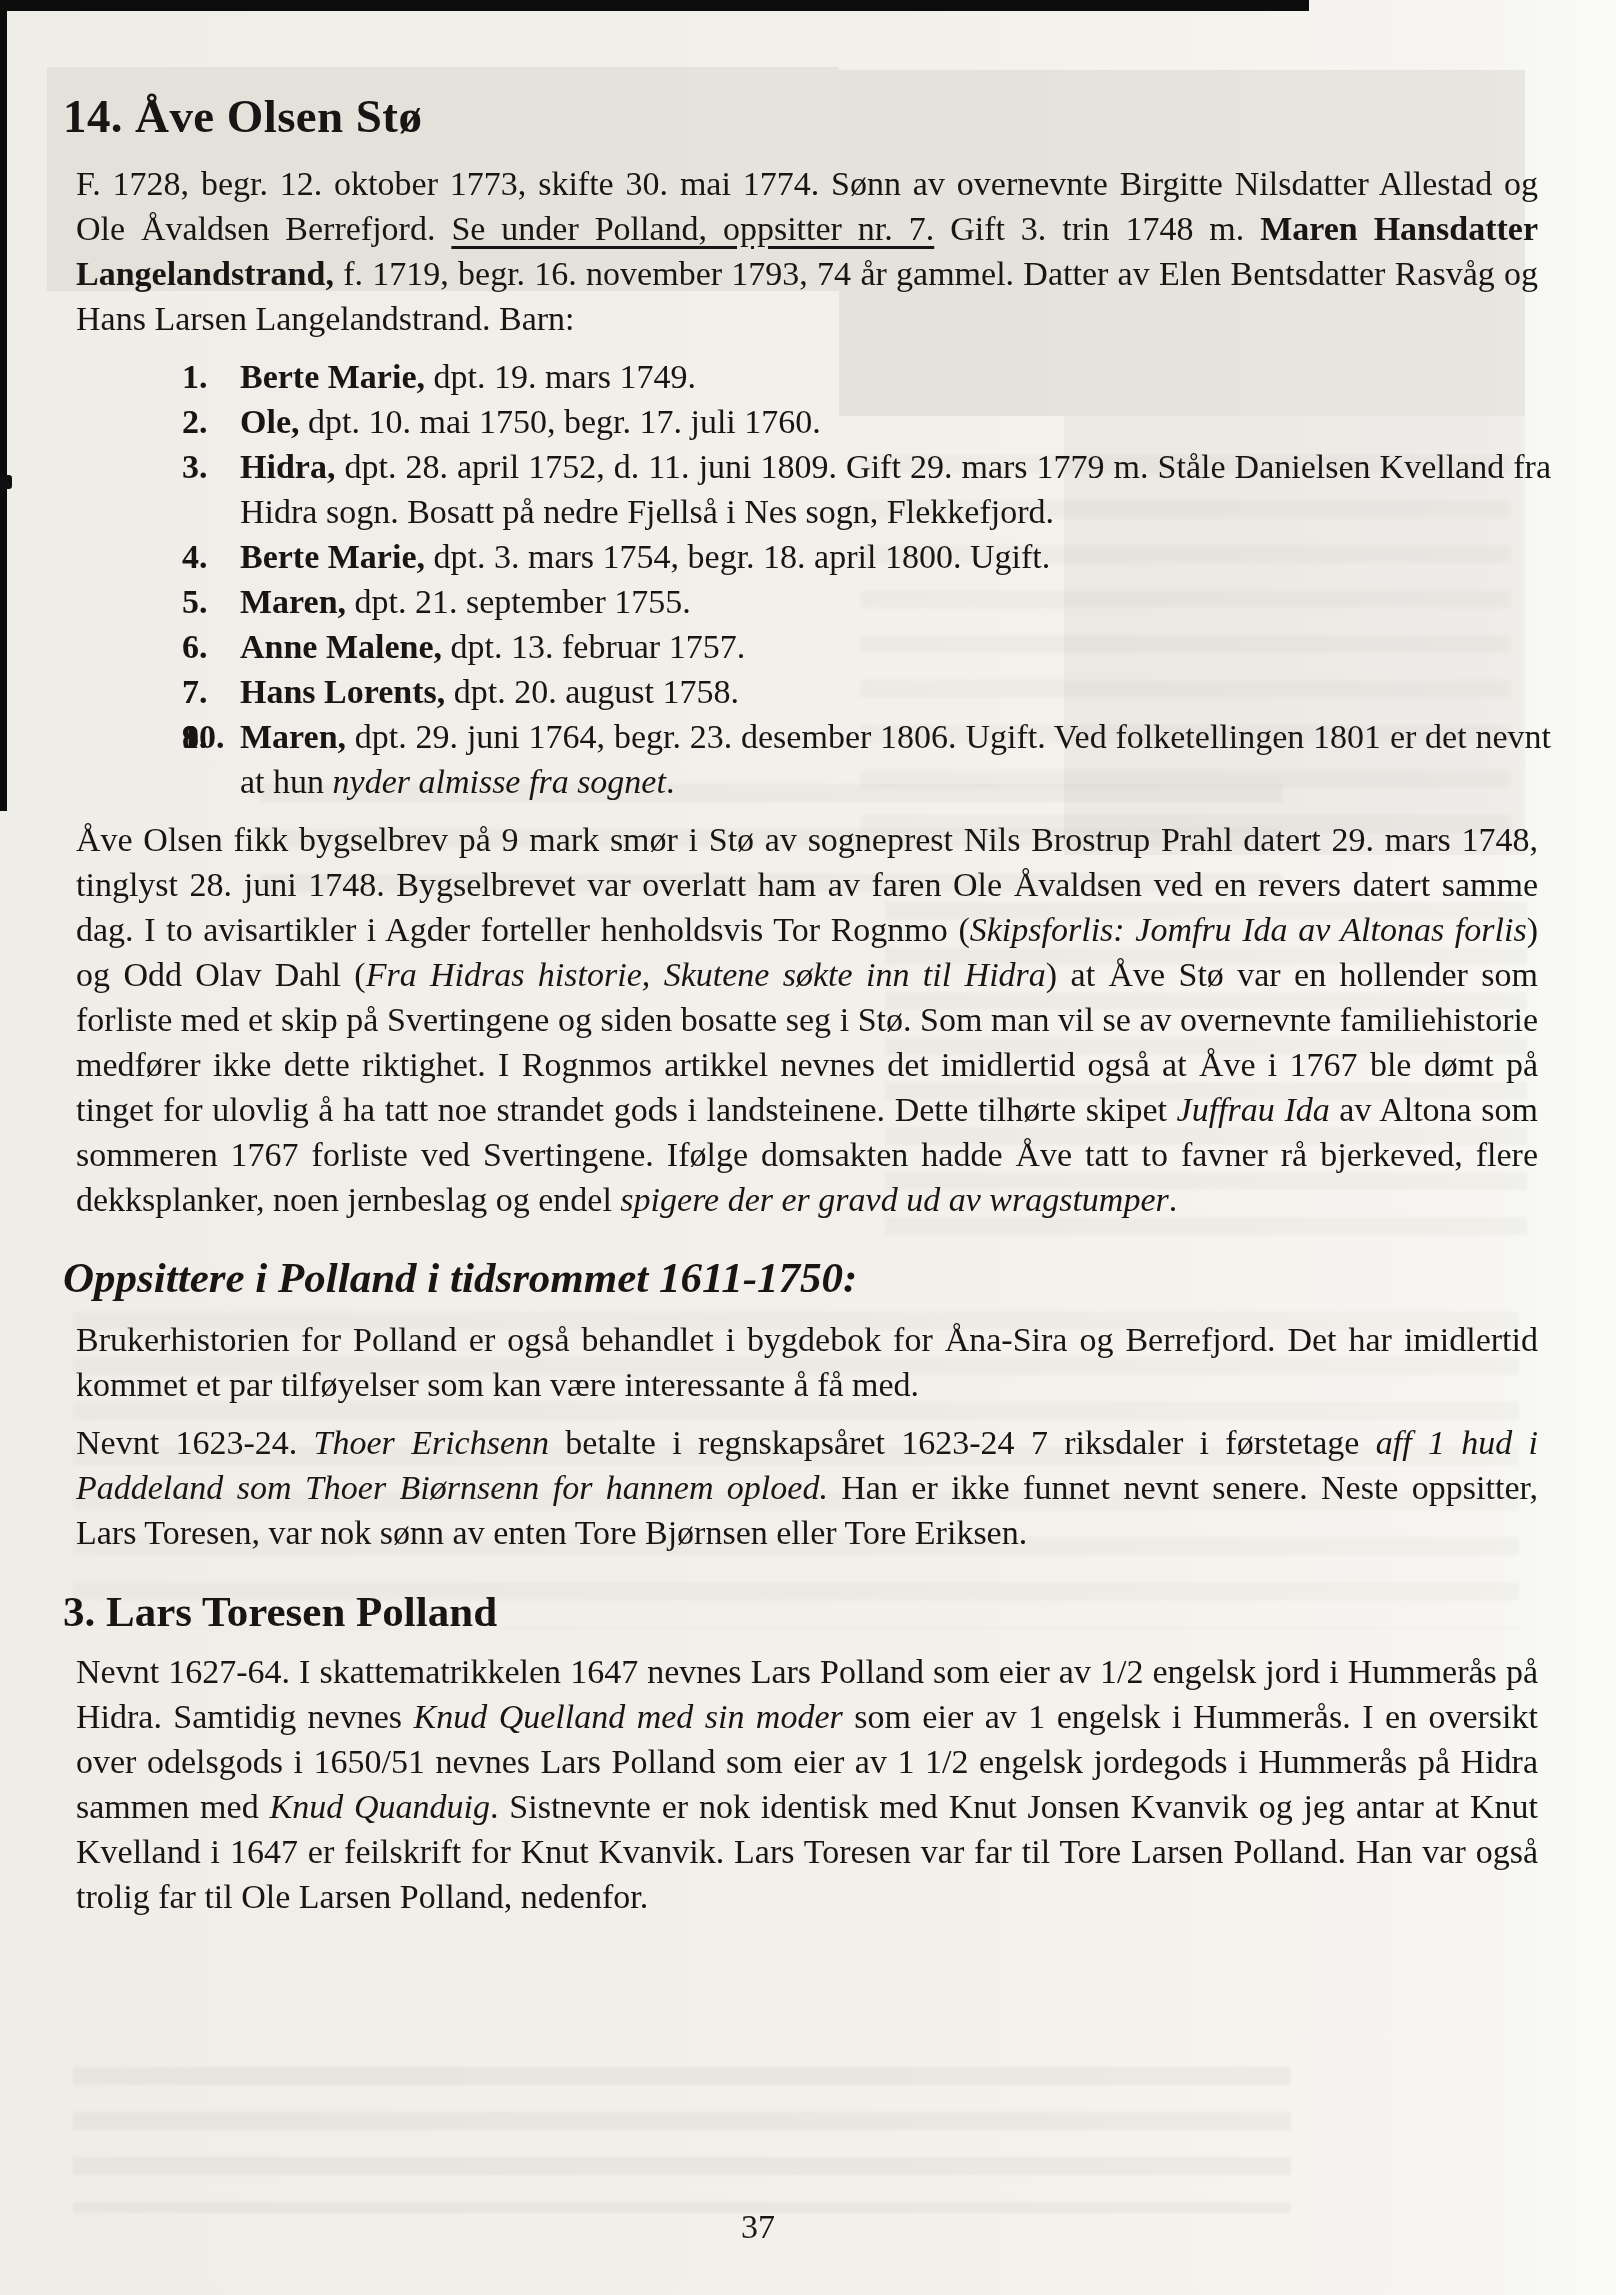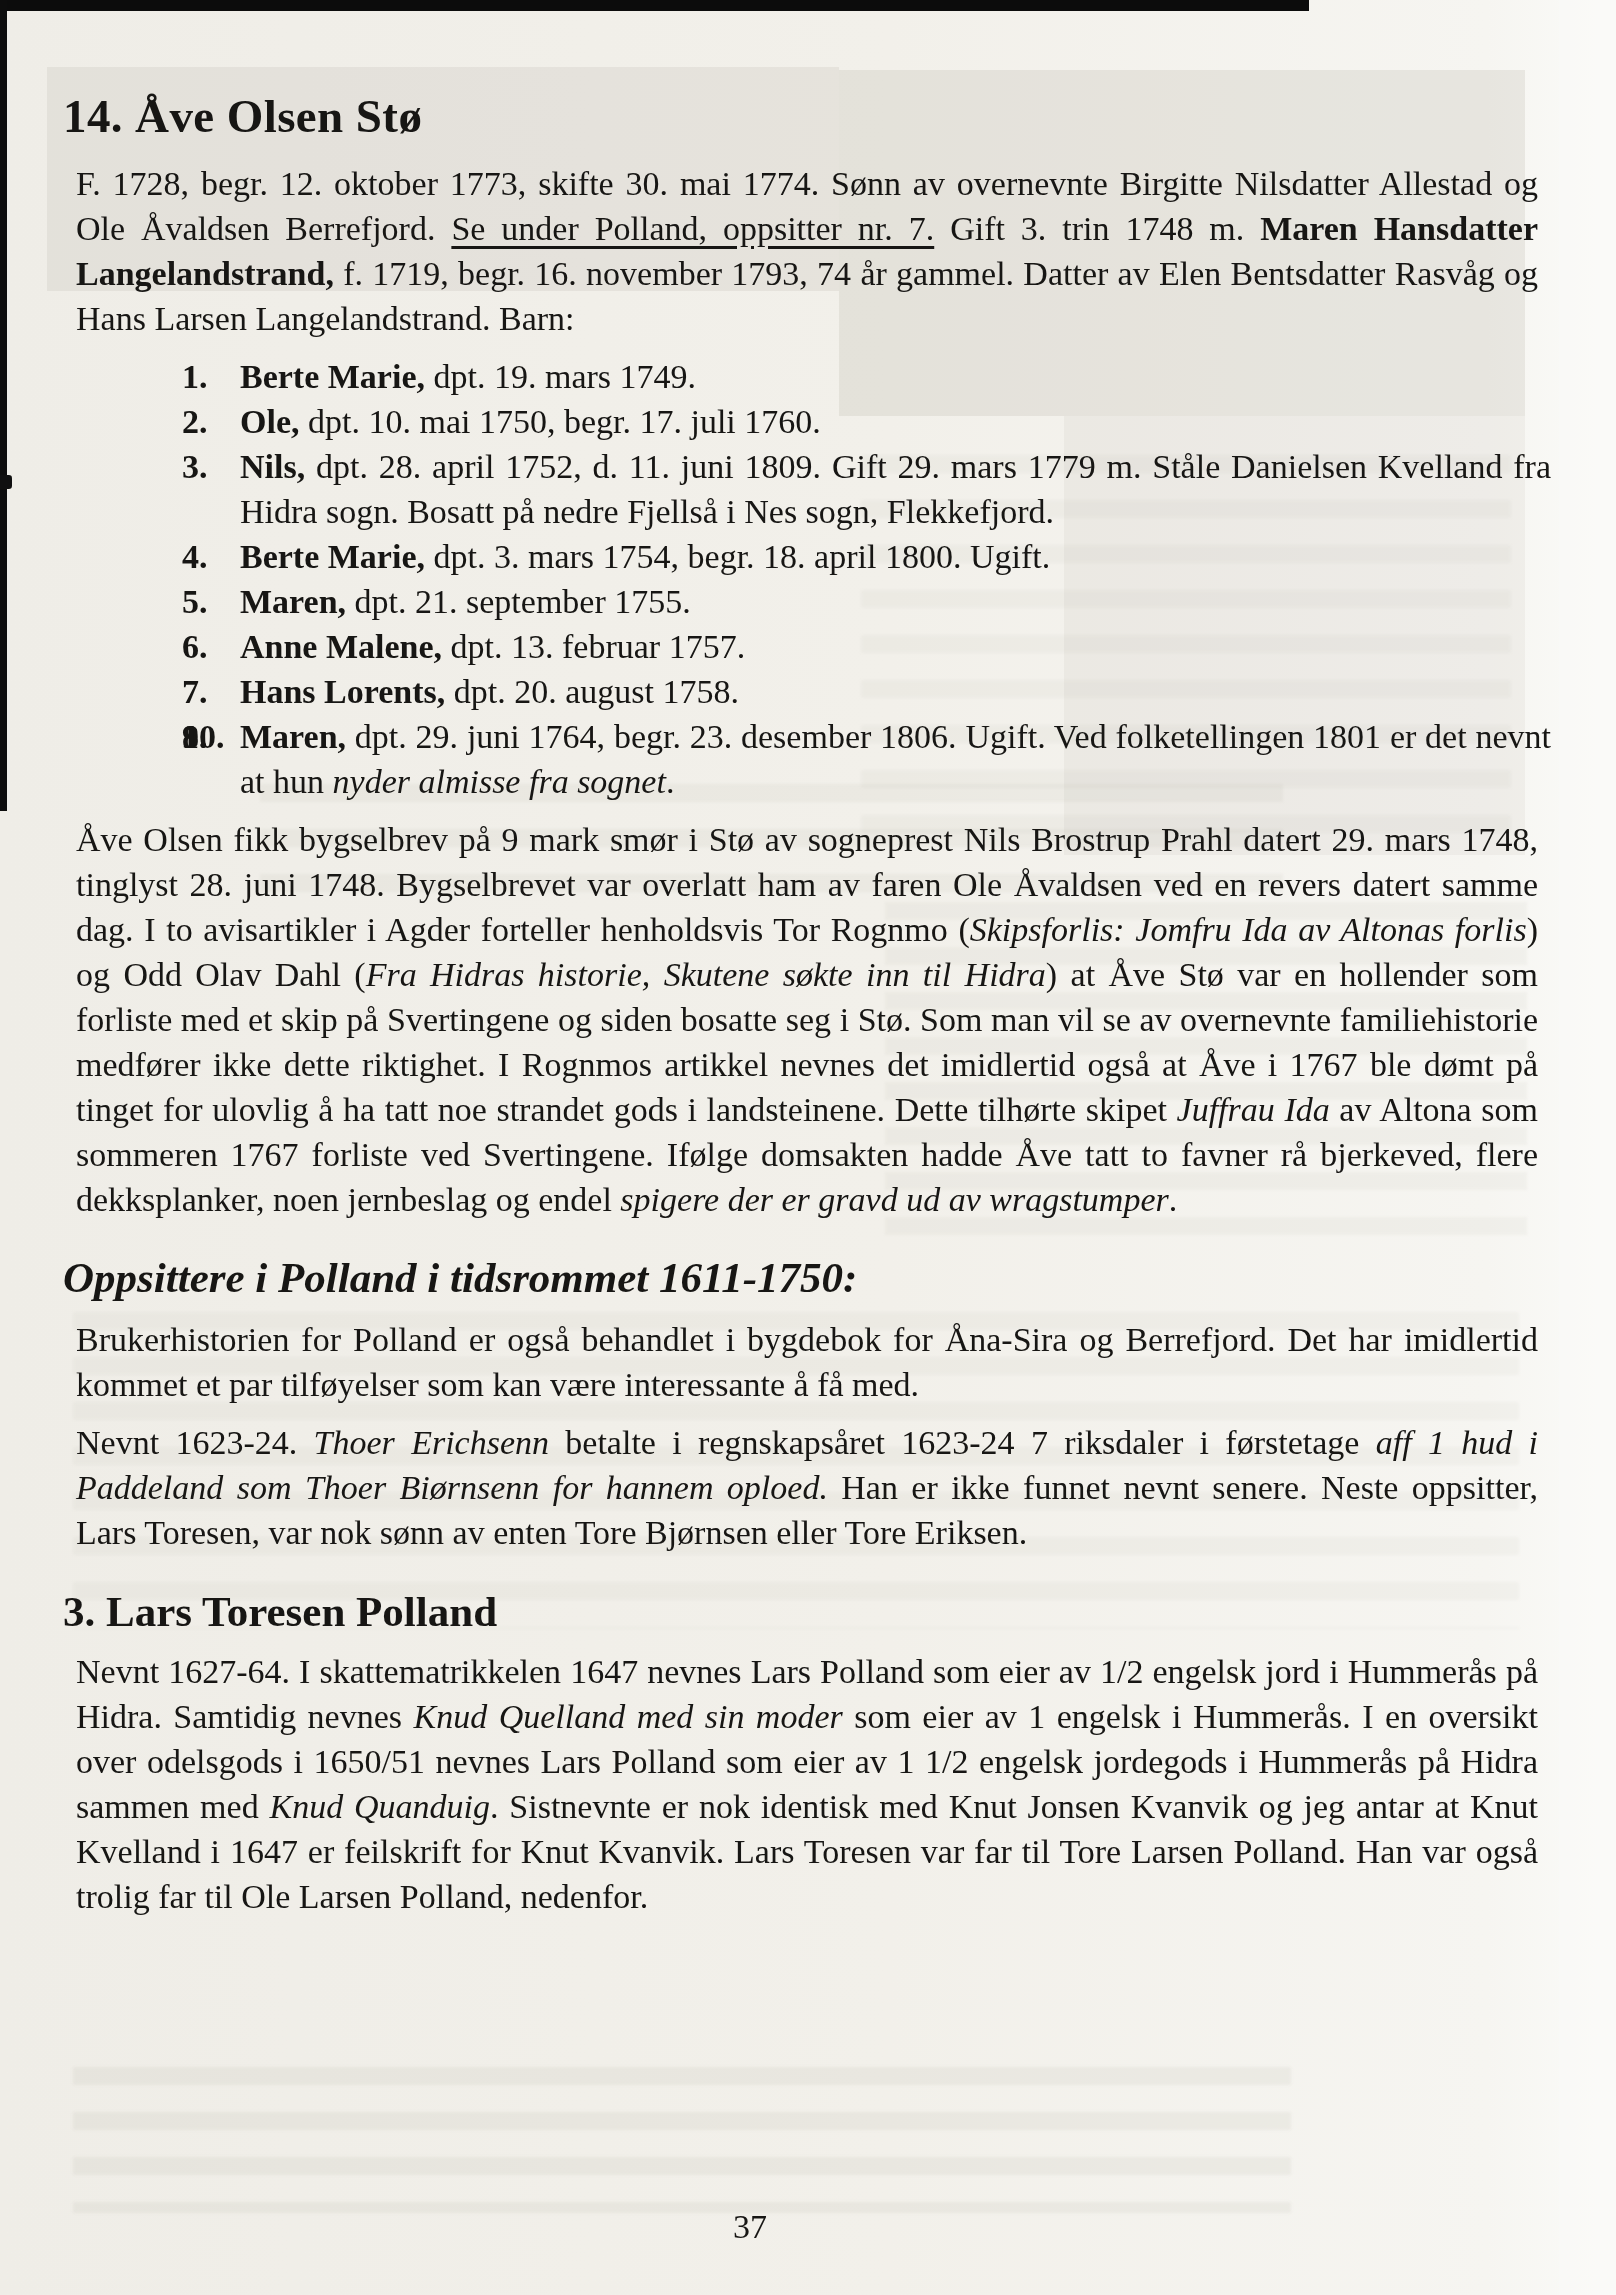--- a/index.html
+++ b/index.html
@@ -80,21 +80,21 @@
     font-style: italic;
     margin: 31px 0 14.6px 0;
   }
   .sub-heading {
     font-size: 43px;
     font-weight: bold;
     margin: 32.5px 0 9.7px 0;
   }
   .page-number {
     position: absolute;
-    left: 0;
+    left: 8px;
     top: 2208px;
     width: 1500px;
     text-align: center;
     font-size: 34px;
   }
 </style>
 </head>
 <body>
 
 <div class="page">
@@ -125,21 +125,21 @@
           <span class="child-text"><span class="rb">Berte Marie,</span><span> dpt. 19. mars 1749.</span></span>
         </div>
 
         <div class="child">
           <span class="child-num">2.</span>
           <span class="child-text"><span class="rb">Ole,</span><span> dpt. 10. mai 1750, begr. 17. juli 1760.</span></span>
         </div>
 
         <div class="child">
           <span class="child-num">3.</span>
-          <span class="child-text"><span class="rb">Nils,</span><span> dpt. 28. april 1752, d. 11. juni 1809. Gift 29. mars 1779 m. Ståle Danielsen Kvelland fra Hidra sogn. Bosatt på nedre Fjellså i Nes sogn, Flekkefjord.</span></span>
+          <span class="child-text"><span class="rb">Hidra,</span><span> dpt. 28. april 1752, d. 11. juni 1809. Gift 29. mars 1779 m. Ståle Danielsen Kvelland fra Hidra sogn. Bosatt på nedre Fjellså i Nes sogn, Flekkefjord.</span></span>
         </div>
 
         <div class="child">
           <span class="child-num">4.</span>
           <span class="child-text"><span class="rb">Berte Marie,</span><span> dpt. 3. mars 1754, begr. 18. april 1800. Ugift.</span></span>
         </div>
 
         <div class="child">
           <span class="child-num">5.</span>
           <span class="child-text"><span class="rb">Maren,</span><span> dpt. 21. september 1755.</span></span>

